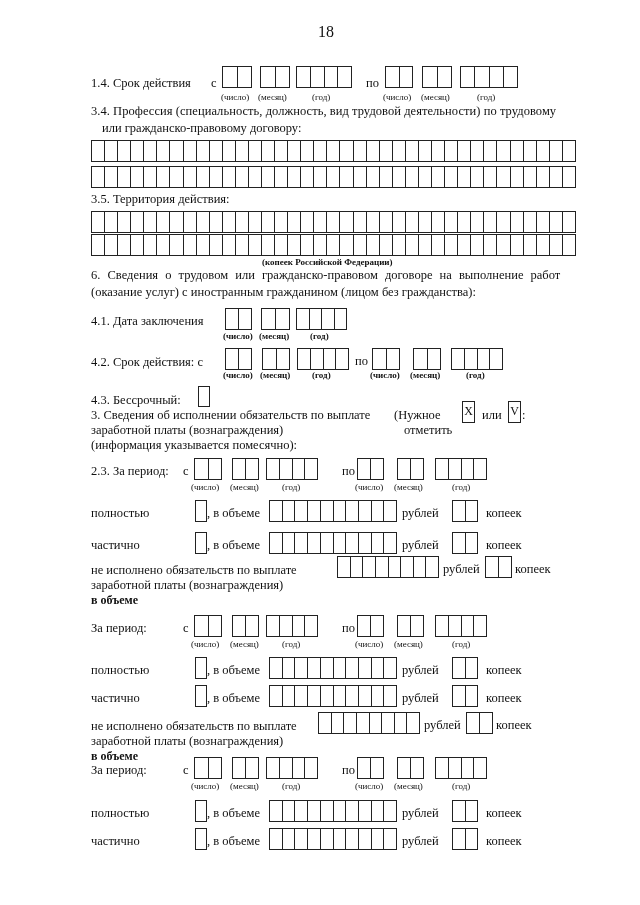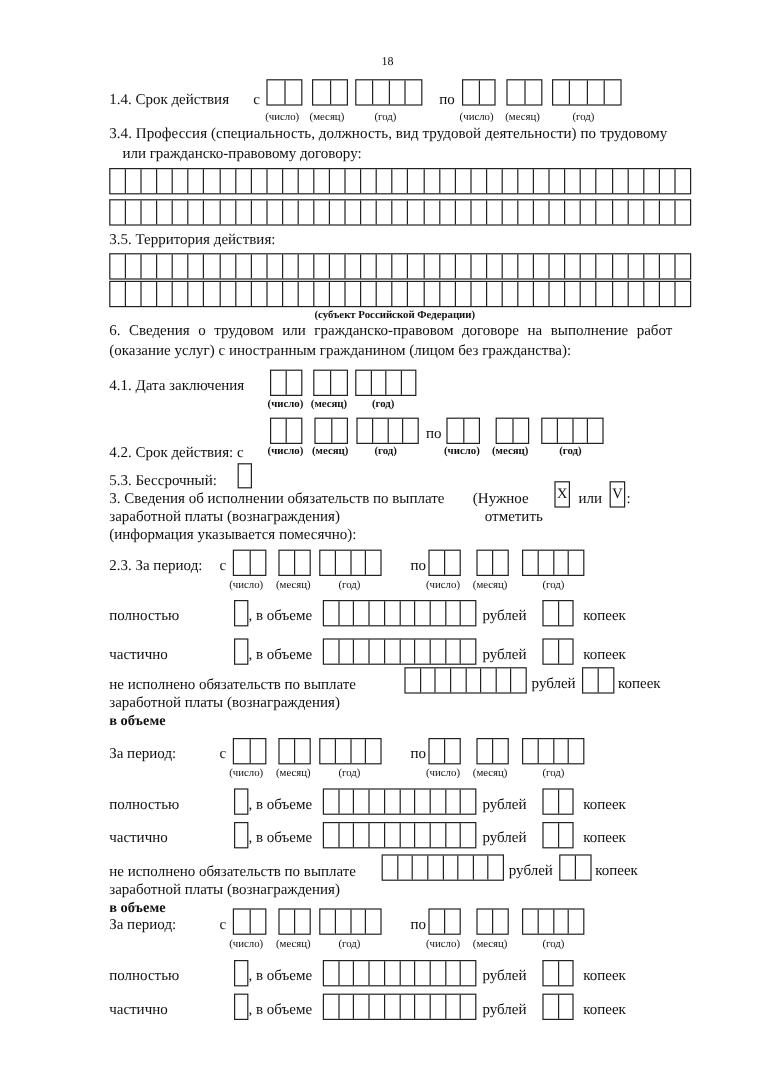--- a/index.html
+++ b/index.html
@@ -10,21 +10,21 @@
   .capb { position:absolute; font-size:9px; white-space:nowrap; line-height:10px; font-weight:bold; }
   .boxes { position:absolute; display:flex; border:1.3px solid #222; box-sizing:border-box; background:#fff; }
   .boxes .c { flex:1; border-left:1.3px solid #222; }
   .boxes .c:first-child { border-left:none; }
   .chk { position:absolute; border:1.3px solid #222; box-sizing:border-box; background:#fff;
          font-size:12px; text-align:center; line-height:19px; }
 </style>
 </head>
 <body>
 
-<div class="t" style="left:318px;top:44px;font-size:10px;">18</div>
+<div class="t" style="left:318px;top:24px;font-size:16px;">18</div>
 
 <div class="t" style="left:91px;top:76px;">1.4. Срок действия</div>
 <div class="t" style="left:211px;top:76px;">с</div>
 <div class="boxes" style="left:222px;top:66px;width:30px;height:22px;">
     <div class="c"></div>
     <div class="c"></div>
   </div>
 <div class="boxes" style="left:260px;top:66px;width:30px;height:22px;">
     <div class="c"></div>
     <div class="c"></div>
@@ -210,21 +210,21 @@
     <div class="c"></div>
     <div class="c"></div>
     <div class="c"></div>
     <div class="c"></div>
     <div class="c"></div>
     <div class="c"></div>
     <div class="c"></div>
     <div class="c"></div>
     <div class="c"></div>
   </div>
-<div class="capb" style="left:262px;top:257px;">(субъект Российской Федерации)</div>
+<div class="capb" style="left:262px;top:257px;">(копеек Российской Федерации)</div>
 
 <div class="t" style="left:91px;top:268px;word-spacing:4px;">6. Сведения о трудовом или гражданско-правовом договоре на выполнение работ</div>
 <div class="t" style="left:91px;top:285px;">(оказание услуг) с иностранным гражданином (лицом без гражданства):</div>
 
 <div class="t" style="left:91px;top:314px;">4.1. Дата заключения</div>
 <div class="boxes" style="left:225px;top:308px;width:27px;height:22px;">
     <div class="c"></div>
     <div class="c"></div>
   </div>
 <div class="boxes" style="left:261px;top:308px;width:29px;height:22px;">
@@ -234,21 +234,21 @@
 <div class="boxes" style="left:296px;top:308px;width:51px;height:22px;">
     <div class="c"></div>
     <div class="c"></div>
     <div class="c"></div>
     <div class="c"></div>
   </div>
 <div class="capb" style="left:223px;top:331px;">(число)</div>
 <div class="capb" style="left:259px;top:331px;">(месяц)</div>
 <div class="capb" style="left:310px;top:331px;">(год)</div>
 
-<div class="t" style="left:91px;top:355px;margin-top:15px;">4.2. Срок действия: с</div>
+<div class="t" style="left:91px;top:355px;">4.2. Срок действия: с</div>
 <div class="boxes" style="left:225px;top:348px;width:27px;height:22px;">
     <div class="c"></div>
     <div class="c"></div>
   </div>
 <div class="boxes" style="left:262px;top:348px;width:28px;height:22px;">
     <div class="c"></div>
     <div class="c"></div>
   </div>
 <div class="boxes" style="left:297px;top:348px;width:52px;height:22px;">
     <div class="c"></div>
@@ -271,21 +271,21 @@
     <div class="c"></div>
     <div class="c"></div>
   </div>
 <div class="capb" style="left:223px;top:370px;">(число)</div>
 <div class="capb" style="left:260px;top:370px;">(месяц)</div>
 <div class="capb" style="left:312px;top:370px;">(год)</div>
 <div class="capb" style="left:370px;top:370px;">(число)</div>
 <div class="capb" style="left:410px;top:370px;">(месяц)</div>
 <div class="capb" style="left:466px;top:370px;">(год)</div>
 
-<div class="t" style="left:91px;top:393px;">5.3. Бессрочный:</div>
+<div class="t" style="left:91px;top:393px;">4.3. Бессрочный:</div>
 <div class="chk" style="left:198px;top:386px;width:12px;height:21px;"></div>
 
 <div class="t" style="left:91px;top:408px;">3. Сведения об исполнении обязательств по выплате</div>
 <div class="t" style="left:91px;top:423px;">заработной платы (вознаграждения)</div>
 <div class="t" style="left:91px;top:438px;">(информация указывается помесячно):</div>
 <div class="t" style="left:394px;top:408px;">(Нужное</div>
 <div class="t" style="left:404px;top:423px;">отметить</div>
 <div class="chk" style="left:462px;top:401px;width:13px;height:22px;">X</div>
 <div class="t" style="left:482px;top:408px;">или</div>
 <div class="chk" style="left:508px;top:401px;width:13px;height:22px;">V</div>

